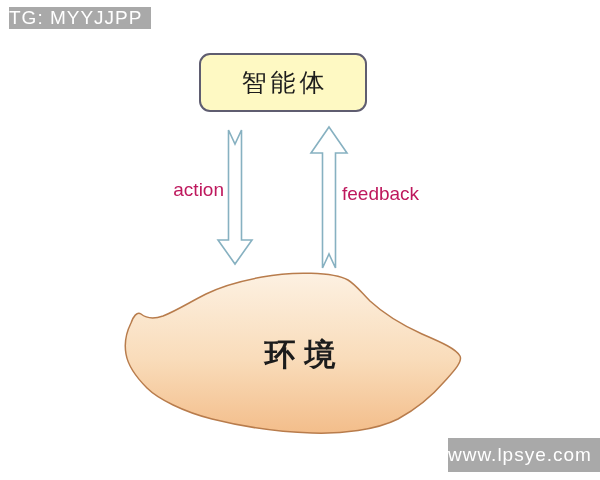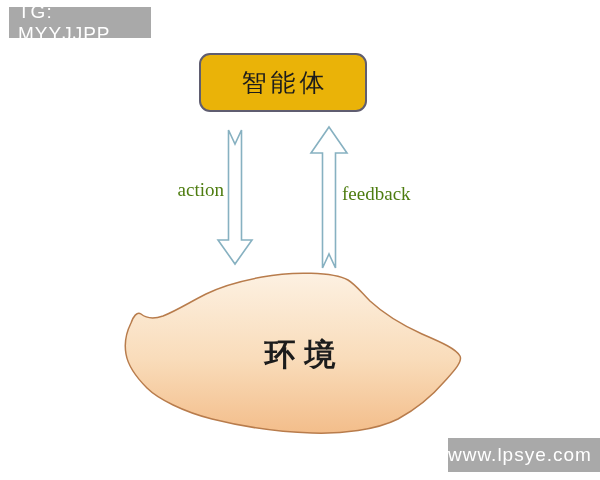--- a/index.html
+++ b/index.html
@@ -12,38 +12,38 @@
     font-family: "Liberation Sans", sans-serif;
   }
   #diagram-svg { position: absolute; left: 0; top: 0; }
 
   .agent-box {
     position: absolute;
     left: 199px; top: 53px;
     width: 164px; height: 55px;
     border: 2px solid #5f5d70;
     border-radius: 11px;
-    background: #eab308;
+    background: #fef9c3;
     display: flex;
     align-items: center;
     justify-content: center;
   }
   .agent-label {
     font-family: "Liberation Serif", serif;
     font-size: 25px;
     color: #1c1c1c;
     letter-spacing: 4px;
     text-indent: 4px;
   }
 
   .edge-label {
     position: absolute;
     font-size: 19px;
-    color: #4d7c0f;
-    font-family: Liberation Serif, serif;
+    color: #be185d;
+    font-family: Liberation Sans, sans-serif;
   }
   #action-label   { left: 168px; top: 179px; width: 56px; text-align: right; }
   #feedback-label { left: 342px; top: 183px; text-align: center; }
 
   .env-label {
     position: absolute;
     left: 230px; top: 334px;
     width: 140px;
     text-align: center;
     font-family: "Liberation Serif", serif;
@@ -57,21 +57,21 @@
   .watermark {
     position: absolute;
     background: #a9a9a9;
     color: #ffffff;
     display: flex;
     align-items: center;
     font-size: 19px;
     font-family: "Liberation Sans", sans-serif;
     letter-spacing: 1px;
   }
-  #wm-top-left  { left: 9px; top: 7px; width: 142px; height: 31px; padding-left: 9px; box-sizing: border-box; }
+  #wm-top-left  { left: 9px; top: 7px; width: 142px; height: 22px; box-sizing: border-box; }
   #wm-bottom-right { left: 448px; top: 438px; width: 152px; height: 34px; box-sizing: border-box; }
 </style>
 </head>
 <body>
 
 <div id="stage">
 
   <svg id="diagram-svg" width="600" height="480" viewBox="0 0 600 480">
     <defs>
       <linearGradient id="envGrad" x1="0" y1="268" x2="0" y2="434" gradientUnits="userSpaceOnUse">

